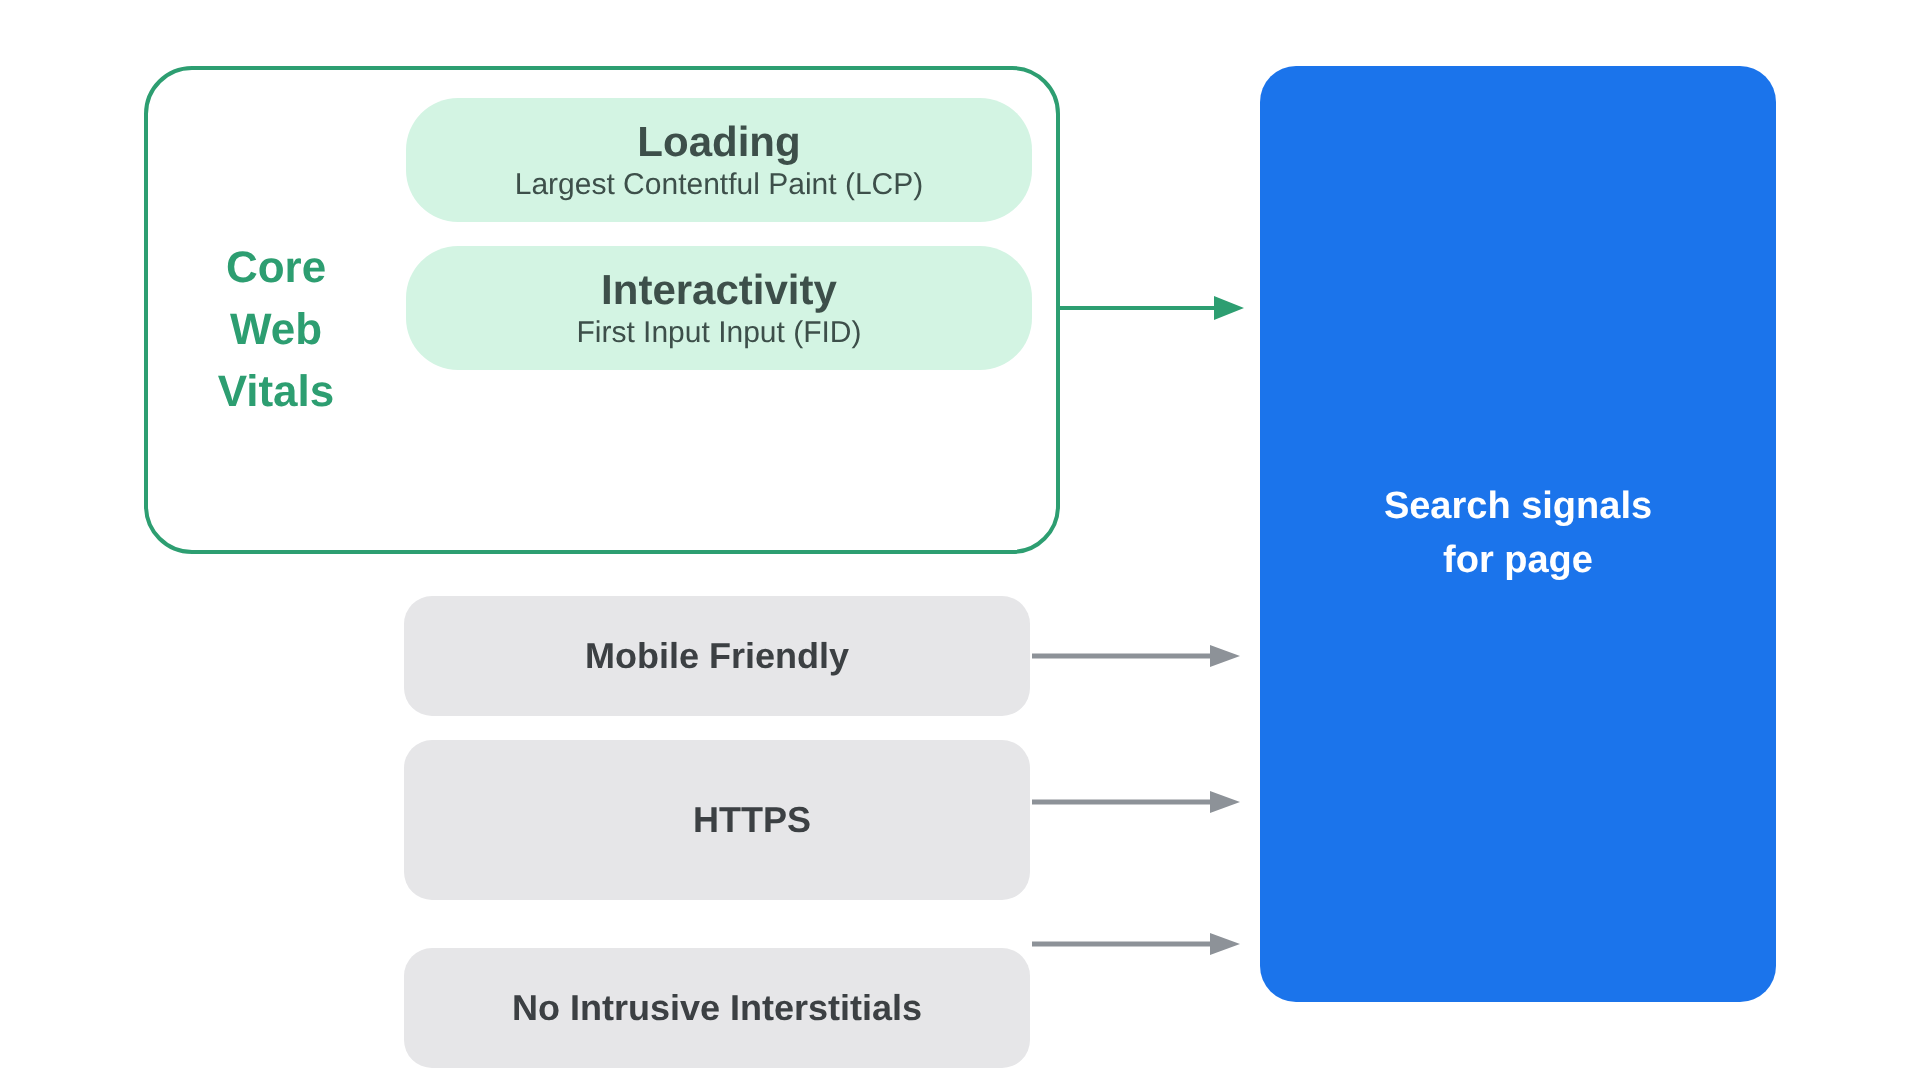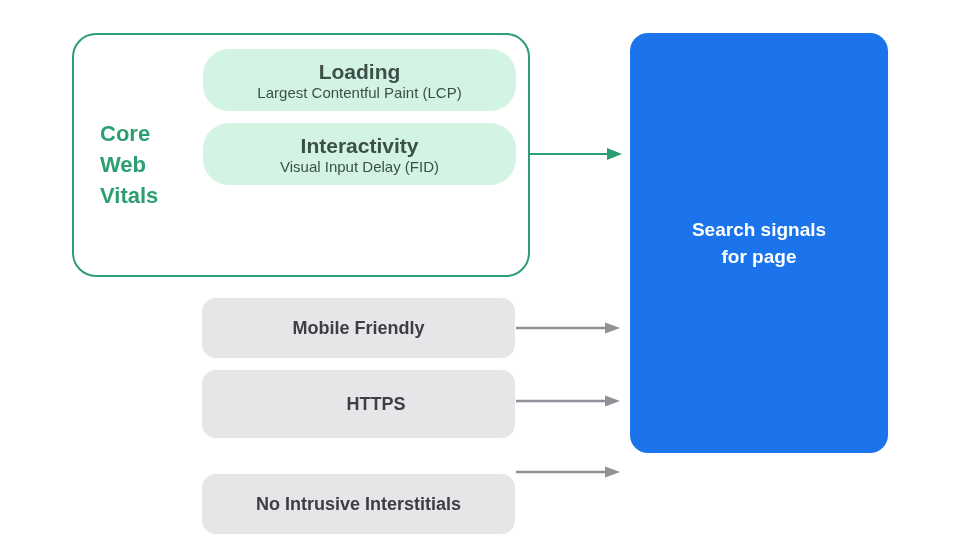--- a/index.html
+++ b/index.html
@@ -28,20 +28,21 @@
     left: 72px; top: 33px;
     width: 458px; height: 244px;
     border: 2px solid var(--green);
     border-radius: 24px;
     background: var(--background);
   }
   .cwv-label {
     position: absolute;
     left: 100px; top: 118px;
     width: 76px;
+    text-align: center;
     font-size: 22px;
     line-height: 31px;
     font-weight: 700;
     color: var(--green);
   }
   .vital-box {
     position: absolute;
     left: 203px;
     width: 313px; height: 62px;
     background: var(--green-light);
@@ -75,35 +76,35 @@
     display: flex;
     align-items: center;
     justify-content: center;
   }
   .signal-box .label {
     font-size: 18px;
     font-weight: 600;
     color: var(--gray-text);
   }
   .signal-1 { top: 298px; }
-  .signal-2 { top: 370px; height: 68px; padding-left: 35px; }
+  .signal-2 { top: 370px; height: 80px; padding-left: 35px; }
   .signal-3 { top: 442px; margin-top: 32px; }
   .arrow-svg { position: absolute; display: block; }
   .green-arrow { left: 529px; top: 146px; }
   .gray-arrow-1 { left: 515px; top: 320px; }
   .gray-arrow-2 { left: 515px; top: 393px; }
   .gray-arrow-3 { left: 515px; top: 464px; }
   .green-arrow line { stroke: var(--green); stroke-width: 2; }
   .green-arrow polygon { fill: var(--green); }
   .gray-arrow line { stroke: var(--arrow-gray); stroke-width: 2.5; }
   .gray-arrow polygon { fill: var(--arrow-gray); }
   .result-box {
     position: absolute;
     left: 630px; top: 33px;
-    width: 258px; height: 420px;
+    width: 258px; height: 468px;
     background: var(--blue);
     border-radius: 18px;
     display: flex;
     align-items: center;
     justify-content: center;
   }
   .result-box .line {
     display: block;
     text-align: center;
     font-size: 19px;
@@ -121,21 +122,21 @@
 
   <div class="cwv-label">Core Web Vitals</div>
 
   <div class="vital-box vital-1">
     <div class="title">Loading</div>
     <div class="subtitle">Largest Contentful Paint (LCP)</div>
   </div>
 
   <div class="vital-box vital-2">
     <div class="title">Interactivity</div>
-    <div class="subtitle">Visual Input Delay (FID)</div>
+    <div class="subtitle">First Input Input (FID)</div>
   </div>
 
 
   <svg class="arrow-svg green-arrow" width="94" height="16" viewBox="0 0 94 16">
     <line x1="1" y1="8" x2="80" y2="8"></line>
     <polygon points="78,2 93,8 78,14"></polygon>
   </svg>
 
   <div class="signal-box signal-1">
     <div class="label">Mobile Friendly</div>

